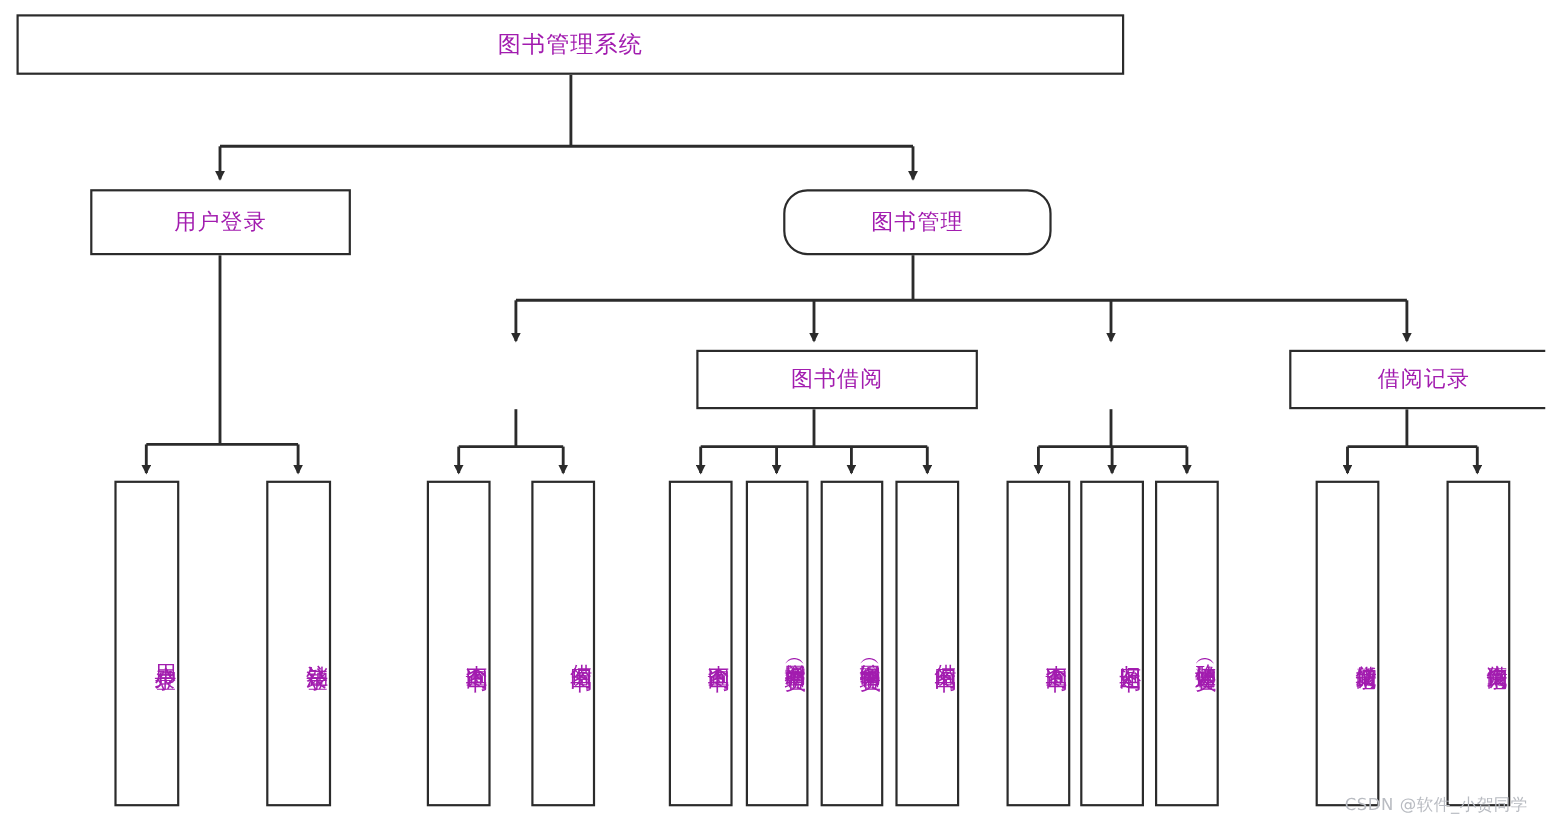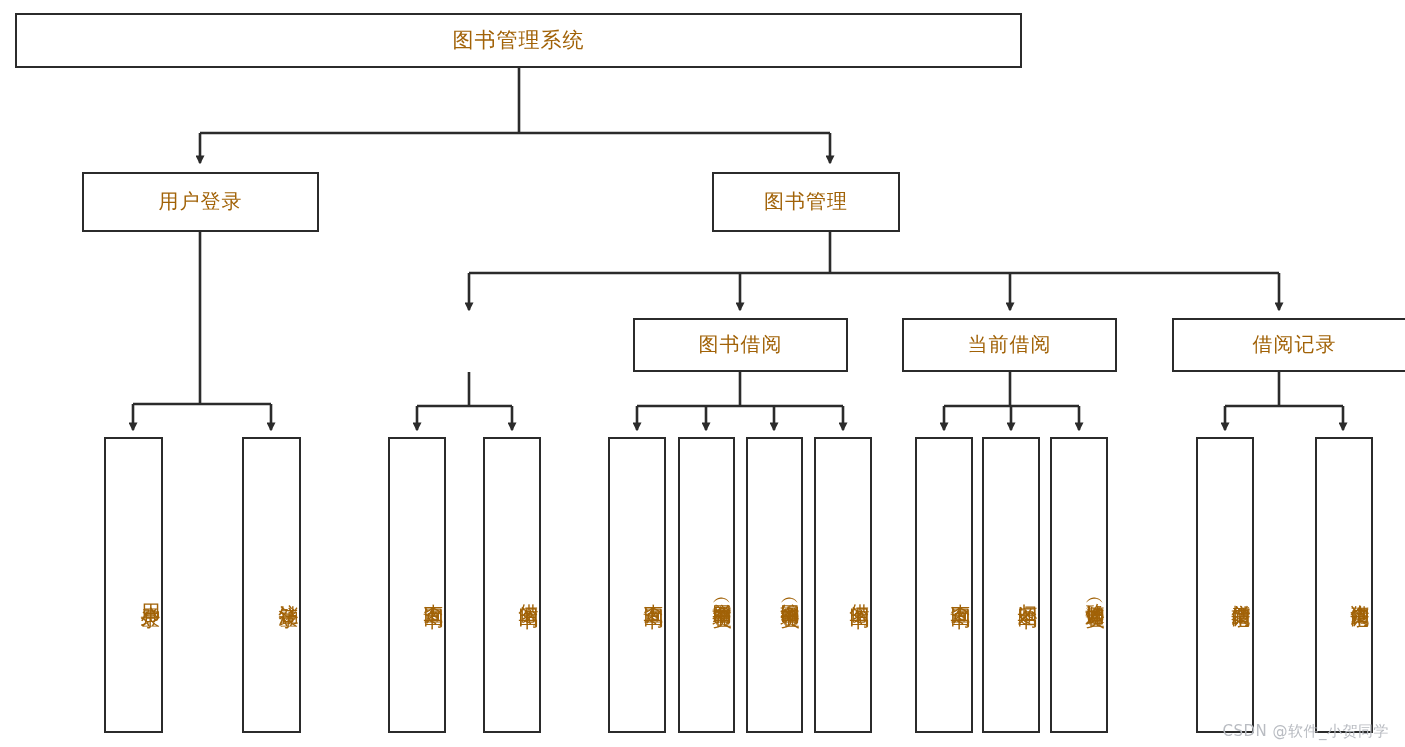--- a/index.html
+++ b/index.html
@@ -25,21 +25,21 @@
   .node{
     position:absolute;
     box-sizing:border-box;
     background:#ffffff;
     border:2.5px solid #2b2b2b;
     display:flex;
     align-items:center;
     justify-content:center;
     text-align:center;
     line-height:1.08;
-    color:#a16207;
+    color:#a21caf;
     z-index:2;
   }
   .node.level-root{
     font-size:21px;
     letter-spacing:1px;
   }
   .node.level-two{
     font-size:20px;
     letter-spacing:1px;
   }
@@ -135,32 +135,29 @@
   </svg>
 
   <div class="node level-root" style="left:15px;top:13px;width:1007px;height:55px;">
     <span>图书管理系统</span>
   </div>
 
   <div class="node level-two" style="left:82px;top:172px;width:237px;height:60px;">
     <span>用户登录</span>
   </div>
 
-  <div class="node level-two" style="left:712px;top:172px;width:188px;height:60px;">
+  <div class="node level-two" style="left:712px;top:172px;width:244px;height:60px;border-radius:22px;">
     <span>图书管理</span>
   </div>
 
 
-  <div class="node level-three" style="left:633px;top:318px;width:215px;height:54px;">
+  <div class="node level-three" style="left:633px;top:318px;width:256px;height:54px;">
     <span>图书借阅</span>
   </div>
 
-  <div class="node level-three" style="left:902px;top:318px;width:215px;height:54px;">
-    <span>当前借阅</span>
-  </div>
 
   <div class="node level-three" style="left:1172px;top:318px;width:245px;height:54px;">
     <span>借阅记录</span>
   </div>
 
   <div class="node leaf" style="left:104px;top:437px;width:59px;height:296px;">
     <span>用户登录</span>
   </div>
 
   <div class="node leaf" style="left:242px;top:437px;width:59px;height:296px;">

